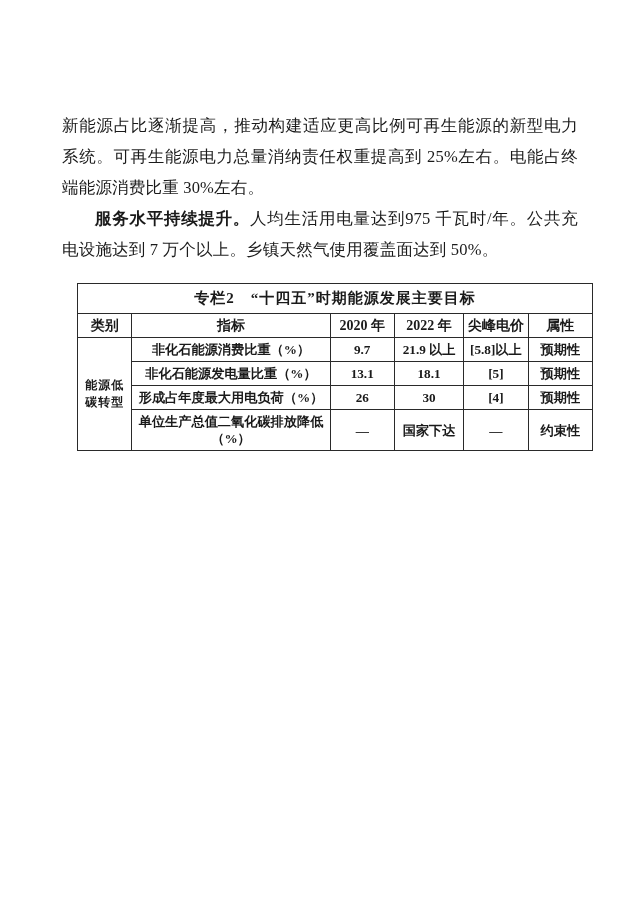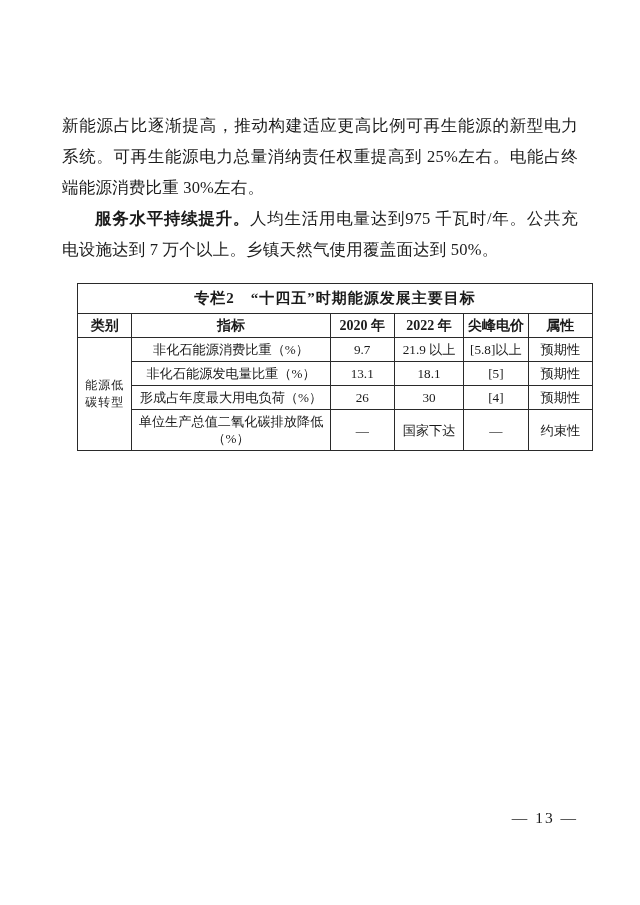--- a/index.html
+++ b/index.html
@@ -45,21 +45,21 @@
     width: 100%;
     font-size: 13.2px;
     font-family: "Liberation Serif", "DejaVu Serif", serif;
     table-layout: fixed;
   }
   table.spec td, table.spec th {
     border: 1px solid #2a2a2a;
     text-align: center;
     vertical-align: middle;
     padding: 3px 2px;
-    font-weight: normal;
+    font-weight: bold;
     line-height: 17px;
   }
   table.spec .title-cell {
     font-size: 15px;
     font-weight: bold;
     padding: 6px 2px;
     letter-spacing: 1px;
   }
   table.spec .hdr td {
     font-weight: bold;
@@ -151,15 +151,14 @@
           <td class="ind-cell">单位生产总值二氧化碳排放降低（%）</td>
           <td>—</td>
           <td>国家下达</td>
           <td>—</td>
           <td>约束性</td>
         </tr>
       </tbody>
     </table>
   </div>
 
-  <div class="pagenum">— 13 —</div>
 
 </div>
 
 </body></html>

